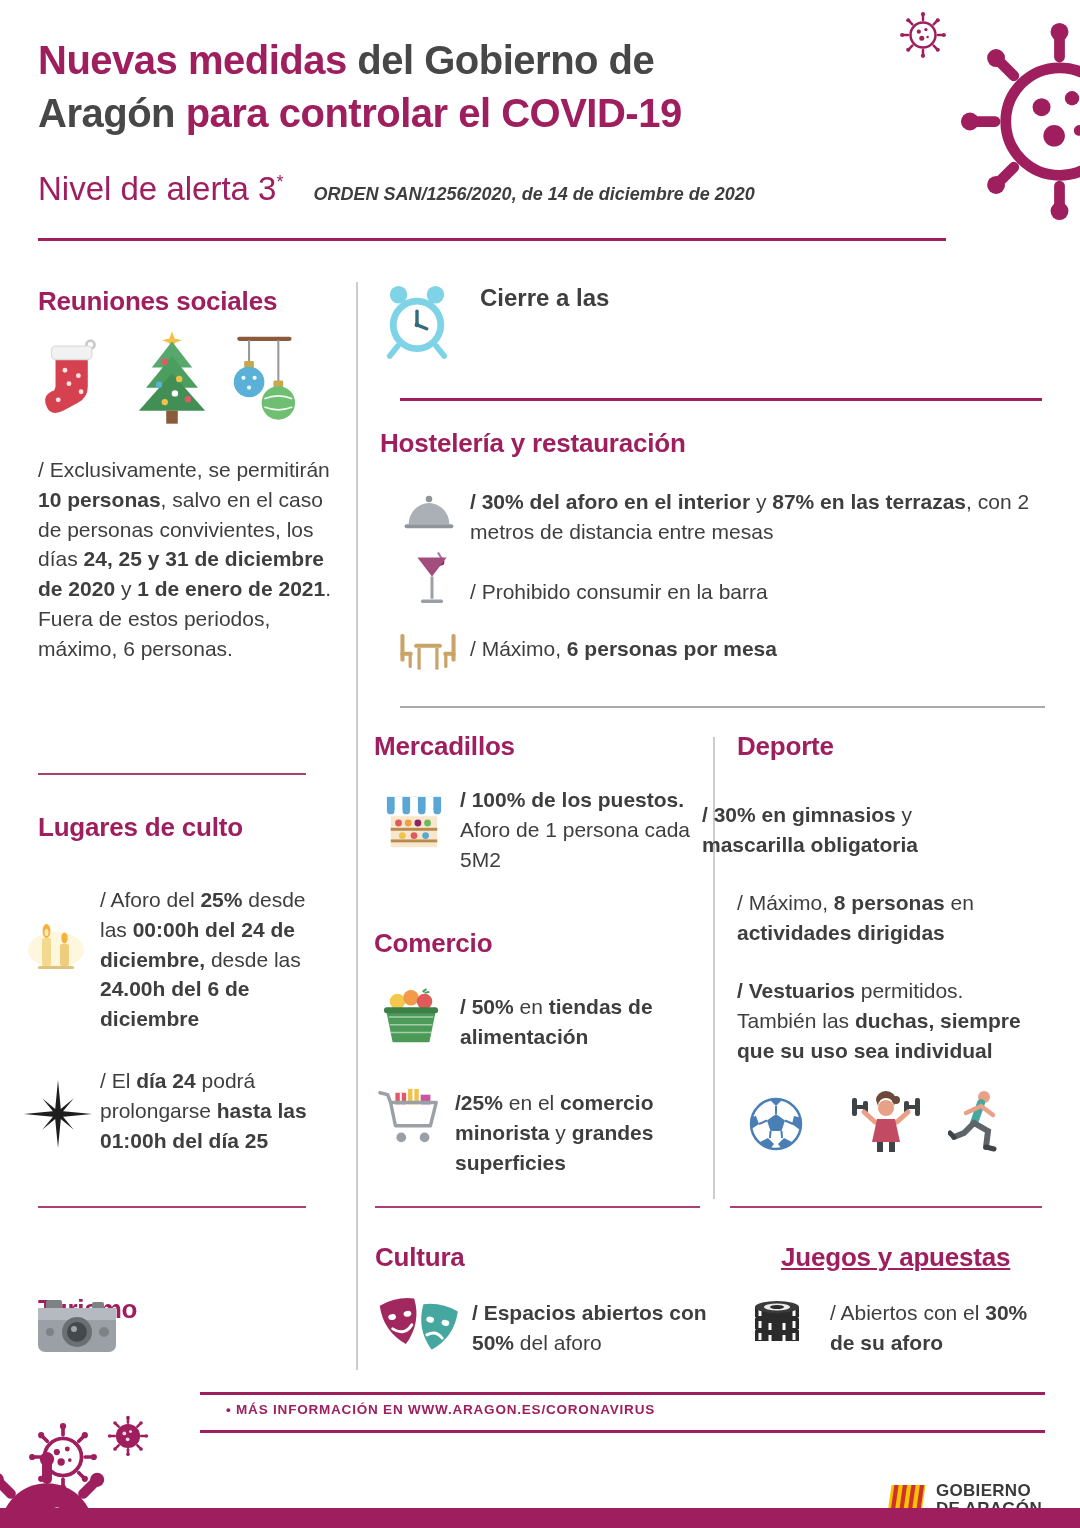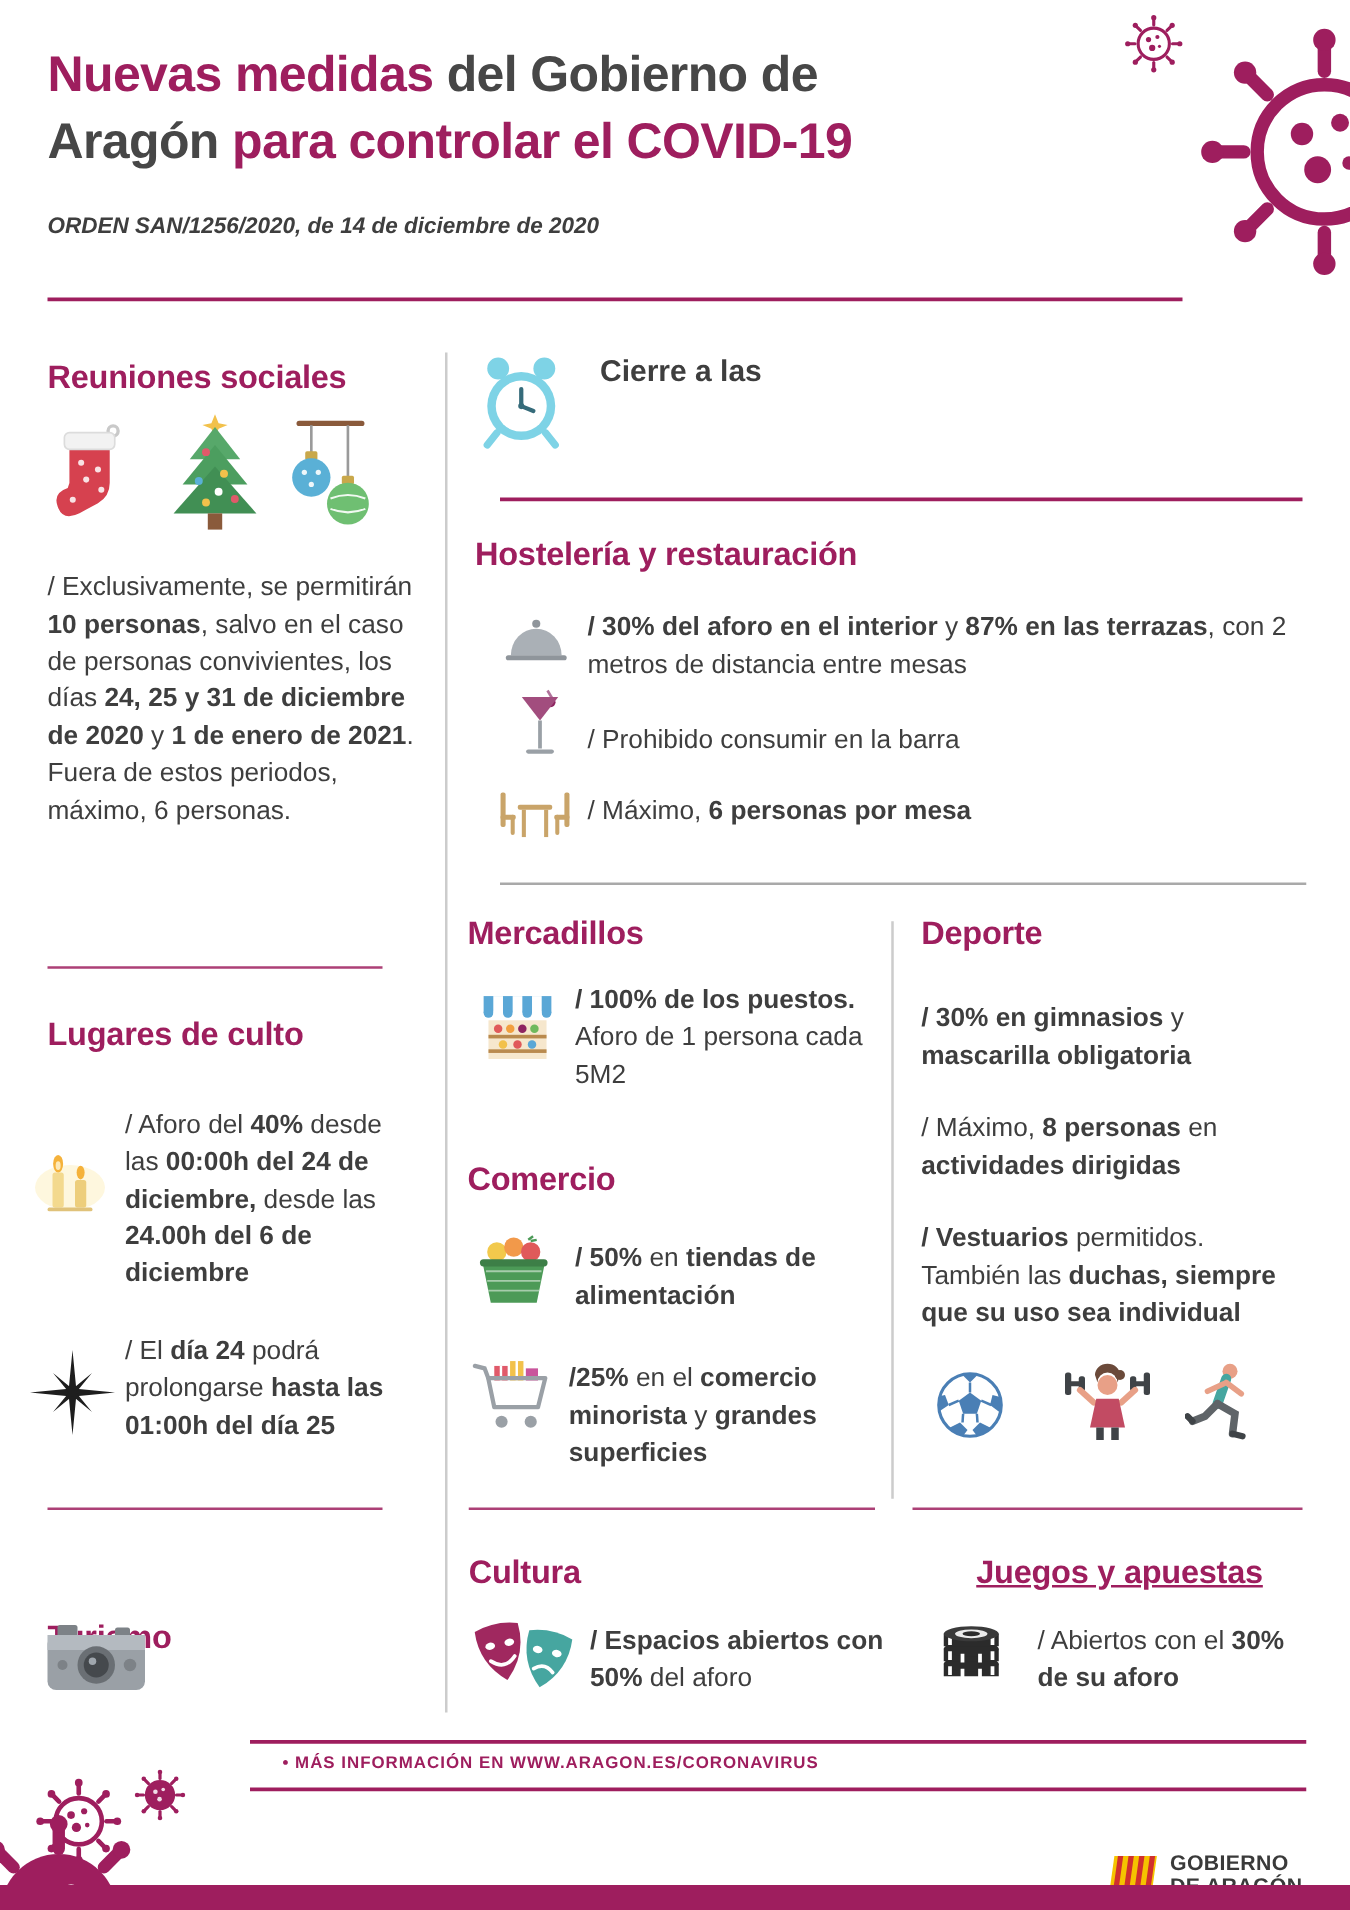--- a/index.html
+++ b/index.html
@@ -356,20 +356,23 @@
   <div class="abs title" style="left:38px;top:34px;">
     <div>
       <span class="accent">Nuevas medidas</span><span> del Gobierno de</span>
     </div>
     <div>
       <span>Aragón </span><span class="accent">para controlar el COVID-19</span>
     </div>
   </div>
 
   <div class="abs" style="left:38px;top:170px;display:flex;align-items:baseline;gap:30px;">
+    <div class="alert">
+      <span>Nivel de alerta 3</span><sup style="font-size:0.55em;">*</sup>
+    </div>
     <div class="order">ORDEN SAN/1256/2020, de 14 de diciembre de 2020</div>
   </div>
 
   <div class="abs rule-accent" style="left:38px;top:238px;width:908px;"></div>
 
   <svg class="abs accent" style="left:898px;top:10px;color:var(--accent);" width="50" height="50">
       <use href="#sym-virus-outline"></use>
     </svg>
   <svg class="abs" style="left:952px;top:14px;color:var(--accent);" width="215" height="215">
       <use href="#sym-virus-outline"></use>
@@ -395,21 +398,21 @@
   <svg class="abs" style="left:228px;top:336px;" width="70" height="92">
       <use href="#sym-ornaments"></use>
     </svg>
 
   <div class="abs body-text" style="left:38px;top:455px;width:296px;"><span>/ Exclusivamente, se permitirán </span><span class="b">10 personas</span><span>, salvo en el caso de personas convivientes, los días </span><span class="b">24, 25 y 31 de diciembre de 2020</span><span> y </span><span class="b">1 de enero de 2021</span><span>. Fuera de estos periodos, máximo, 6 personas.</span></div>
 
   <div class="abs h-section" style="left:38px;top:812px;">Lugares de culto</div>
   <svg class="abs" style="left:26px;top:918px;" width="60" height="54">
       <use href="#sym-candles"></use>
     </svg>
-  <div class="abs body-text" style="left:100px;top:885px;width:238px;"><span>/ Aforo del </span><span class="b">40%</span><span>  desde las </span><span class="b">00:00h del 24 de diciembre,</span><span> desde las </span><span class="b">24.00h del 6 de diciembre</span></div>
+  <div class="abs body-text" style="left:100px;top:885px;width:238px;"><span>/ Aforo del </span><span class="b">25%</span><span>  desde las </span><span class="b">00:00h del 24 de diciembre,</span><span> desde las </span><span class="b">24.00h del 6 de diciembre</span></div>
   <svg class="abs" style="left:22px;top:1078px;" width="72" height="72">
       <use href="#sym-star"></use>
     </svg>
   <div class="abs body-text" style="left:100px;top:1066px;width:232px;"><span>/ El </span><span class="b">día 24</span><span> podrá prolongarse </span><span class="b">hasta las 01:00h del día 25</span></div>
 
   <div class="abs h-section" style="left:38px;top:1294px;">Turismo</div>
   <svg class="abs" style="left:36px;top:1296px;" width="82" height="60">
       <use href="#sym-camera"></use>
     </svg>
 
@@ -448,21 +451,21 @@
     </svg>
   <div class="abs body-text" style="left:455px;top:1088px;width:250px;"><span class="b">/25%</span><span> en el </span><span class="b">comercio minorista</span><span> y </span><span class="b">grandes superficies</span></div>
 
   <div class="abs h-section" style="left:375px;top:1242px;">Cultura</div>
   <svg class="abs" style="left:378px;top:1293px;" width="82" height="64">
       <use href="#sym-masks"></use>
     </svg>
   <div class="abs body-text" style="left:472px;top:1298px;width:240px;"><span class="b">/ Espacios abiertos con 50%</span><span> del aforo</span></div>
 
   <div class="abs h-section" style="left:737px;top:731px;">Deporte</div>
-  <div class="abs body-text" style="left:737px;top:800px;width:300px;"><span class="b">/ 30% en gimnasios</span><span> y </span><span class="b">mascarilla obligatoria</span></div>
+  <div class="abs body-text" style="left:702px;top:800px;width:300px;"><span class="b">/ 30% en gimnasios</span><span> y </span><span class="b">mascarilla obligatoria</span></div>
   <div class="abs body-text" style="left:737px;top:888px;width:300px;"><span>/ Máximo, </span><span class="b">8 personas</span><span> en </span><span class="b">actividades dirigidas</span></div>
   <div class="abs body-text" style="left:737px;top:976px;width:305px;"><span class="b">/ Vestuarios</span><span> permitidos. También las </span><span class="b">duchas, siempre que su uso sea individual</span></div>
   <svg class="abs" style="left:748px;top:1096px;" width="56" height="56">
       <use href="#sym-soccer"></use>
     </svg>
   <svg class="abs" style="left:850px;top:1090px;" width="72" height="64">
       <use href="#sym-weights"></use>
     </svg>
   <svg class="abs" style="left:948px;top:1088px;" width="58" height="66">
       <use href="#sym-runner"></use>

